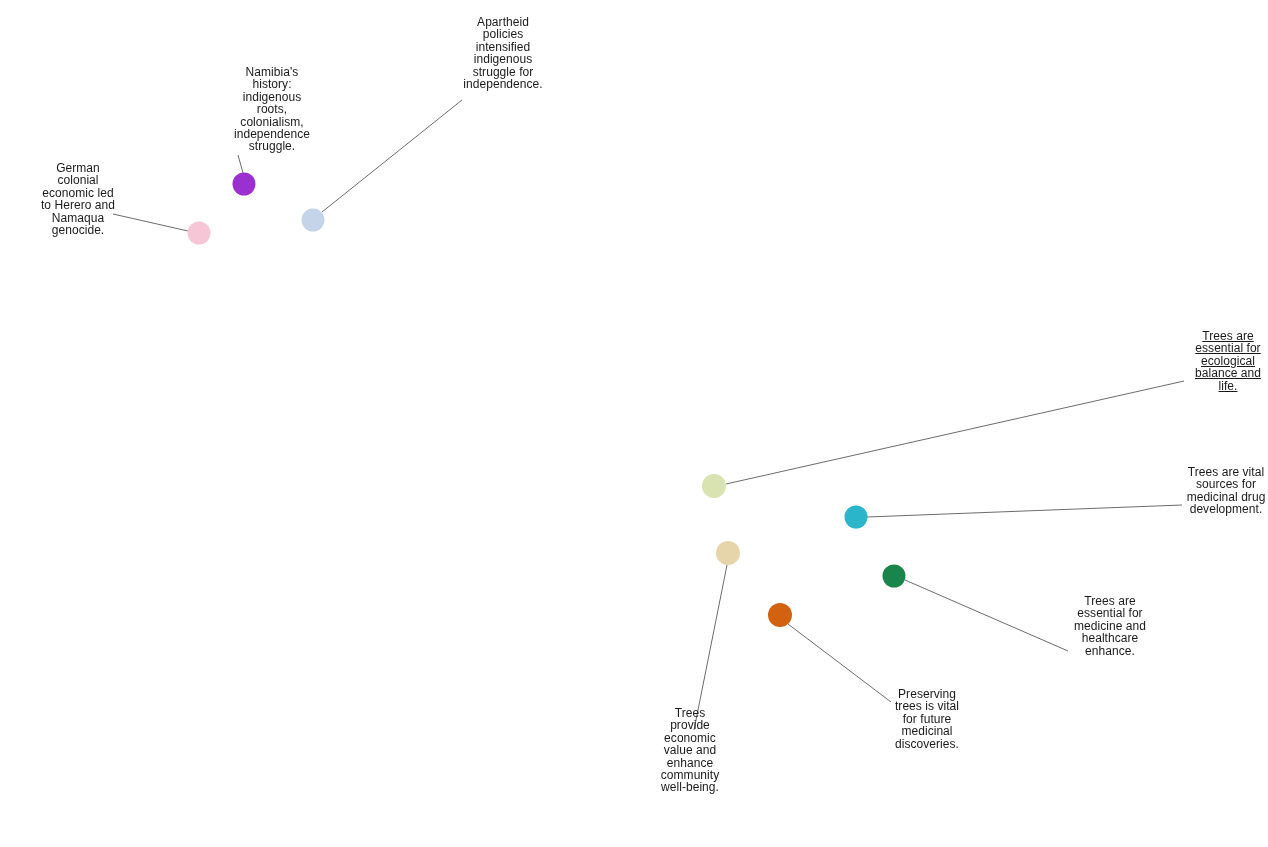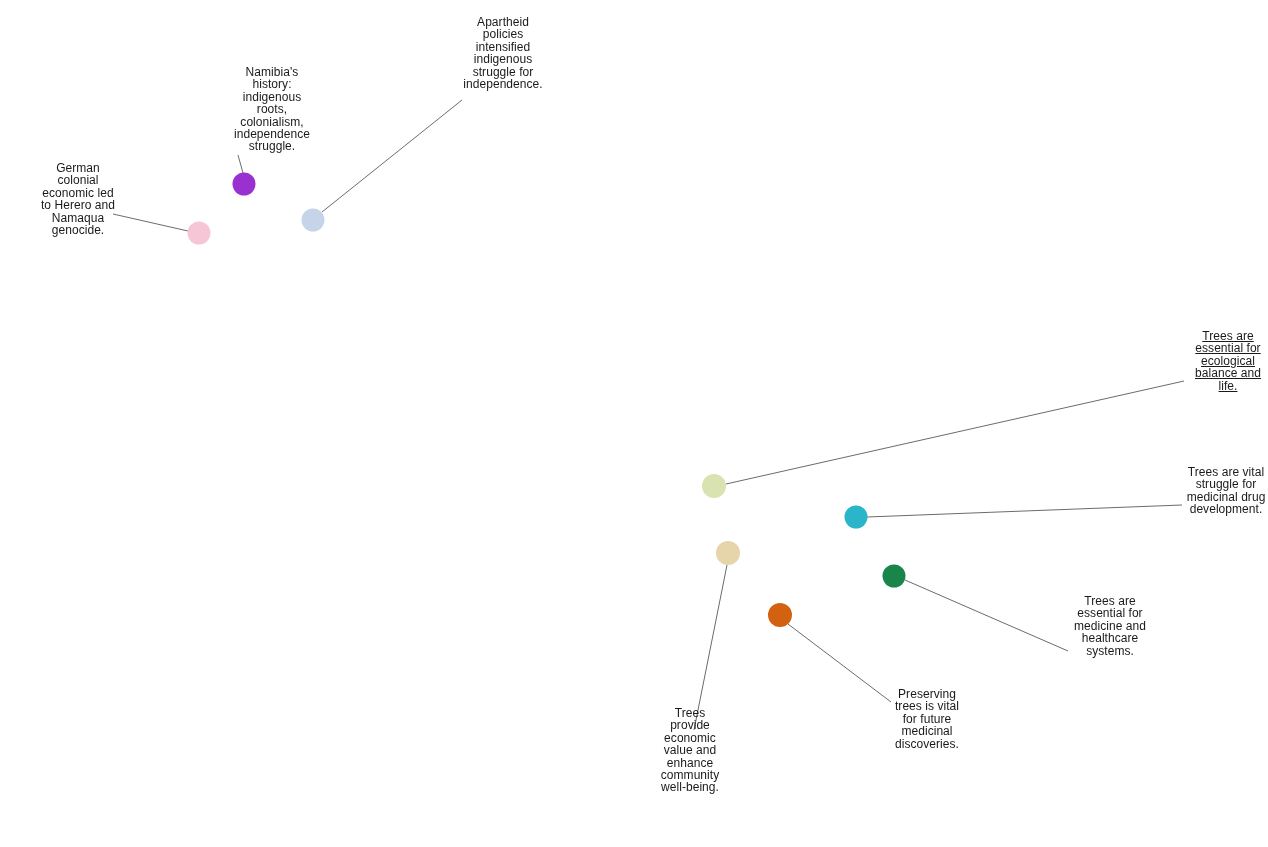--- a/index.html
+++ b/index.html
@@ -66,18 +66,18 @@
       <div class="node" title="Trees are vital sources for medicinal drug development." style="left: 856px; top: 517px; width: 23px; height: 23px; background: rgb(43, 181, 203);"></div>
       <div class="node" title="Trees provide economic value and enhance community well-being." style="left: 728px; top: 553px; width: 24px; height: 24px; background: rgb(230, 212, 170);"></div>
       <div class="node" title="Trees are essential for medicine and healthcare systems." style="left: 894px; top: 576px; width: 23px; height: 23px; background: rgb(26, 133, 74);"></div>
       <div class="node" title="Preserving trees is vital for future medicinal discoveries." style="left: 780px; top: 615px; width: 24px; height: 24px; background: rgb(210, 98, 15);"></div>
     </div>
   <div id="label-layer">
       <div class="label" style="left: 78px; top: 162px; width: 80px;">German colonial economic led to Herero and Namaqua genocide.</div>
       <div class="label" style="left: 272px; top: 66px; width: 92px;">Namibia's history: indigenous roots, colonialism, independence struggle.</div>
       <div class="label" style="left: 503px; top: 16px; width: 94px;">Apartheid policies intensified indigenous struggle for independence.</div>
       <div class="label" style="left: 1228px; top: 330px; width: 80px; text-decoration: underline;">Trees are essential for ecological balance and life.</div>
-      <div class="label" style="left: 1226px; top: 466px; width: 84px;">Trees are vital struggle for medicinal drug development.</div>
+      <div class="label" style="left: 1226px; top: 466px; width: 84px;">Trees are vital sources for medicinal drug development.</div>
       <div class="label" style="left: 690px; top: 707px; width: 68px;">Trees provide economic value and enhance community well-being.</div>
-      <div class="label" style="left: 1110px; top: 595px; width: 78px;">Trees are essential for medicine and healthcare systems.</div>
+      <div class="label" style="left: 1110px; top: 595px; width: 78px;">Trees are essential for medicine and healthcare enhance.</div>
       <div class="label" style="left: 927px; top: 688px; width: 74px;">Preserving trees is vital for future medicinal discoveries.</div>
     </div>
 </div>
 
 </body></html>

